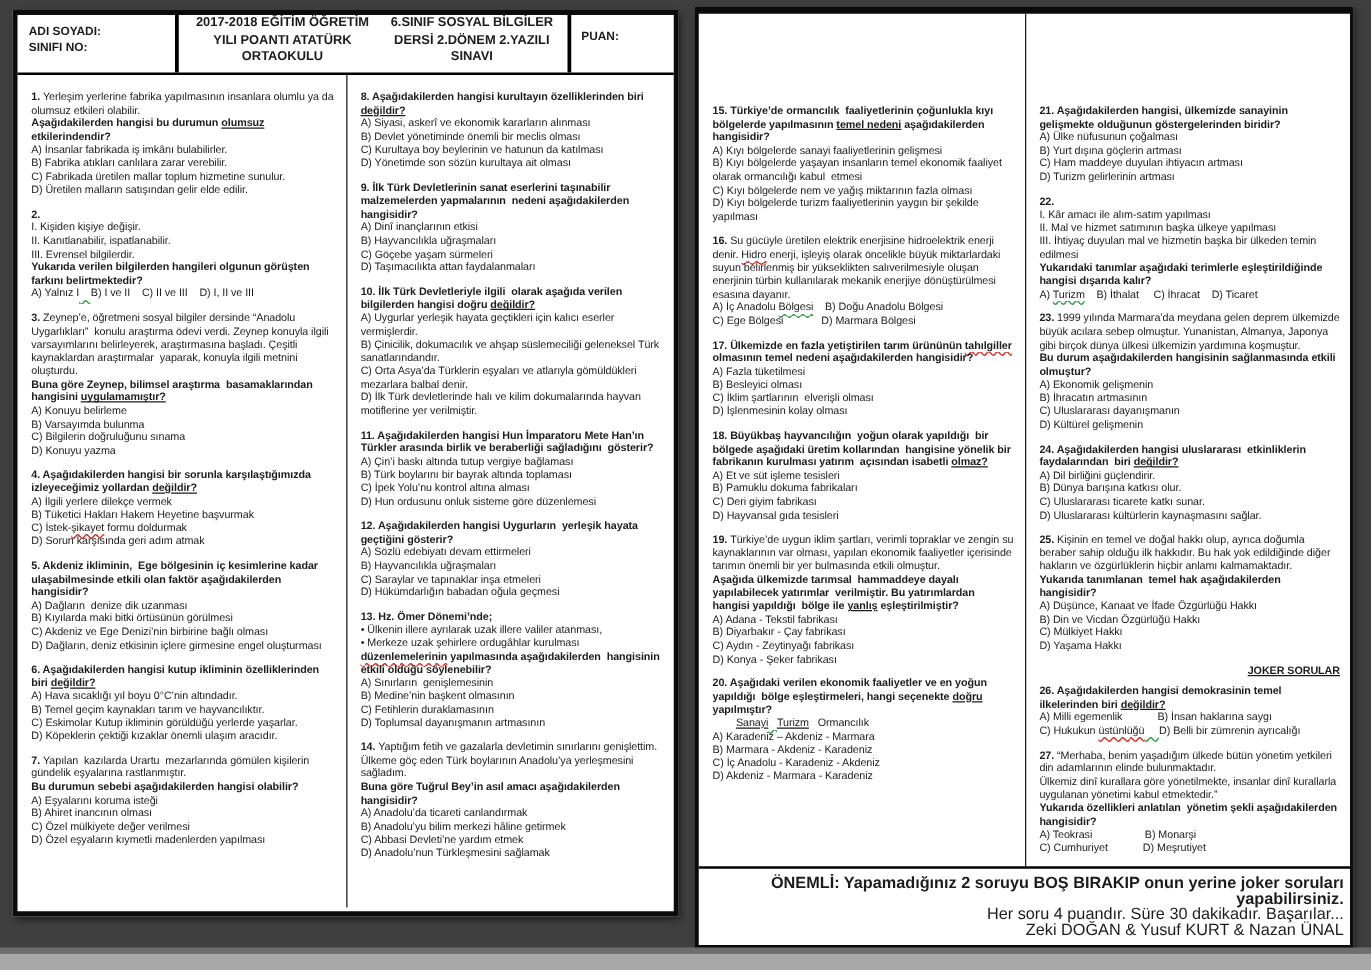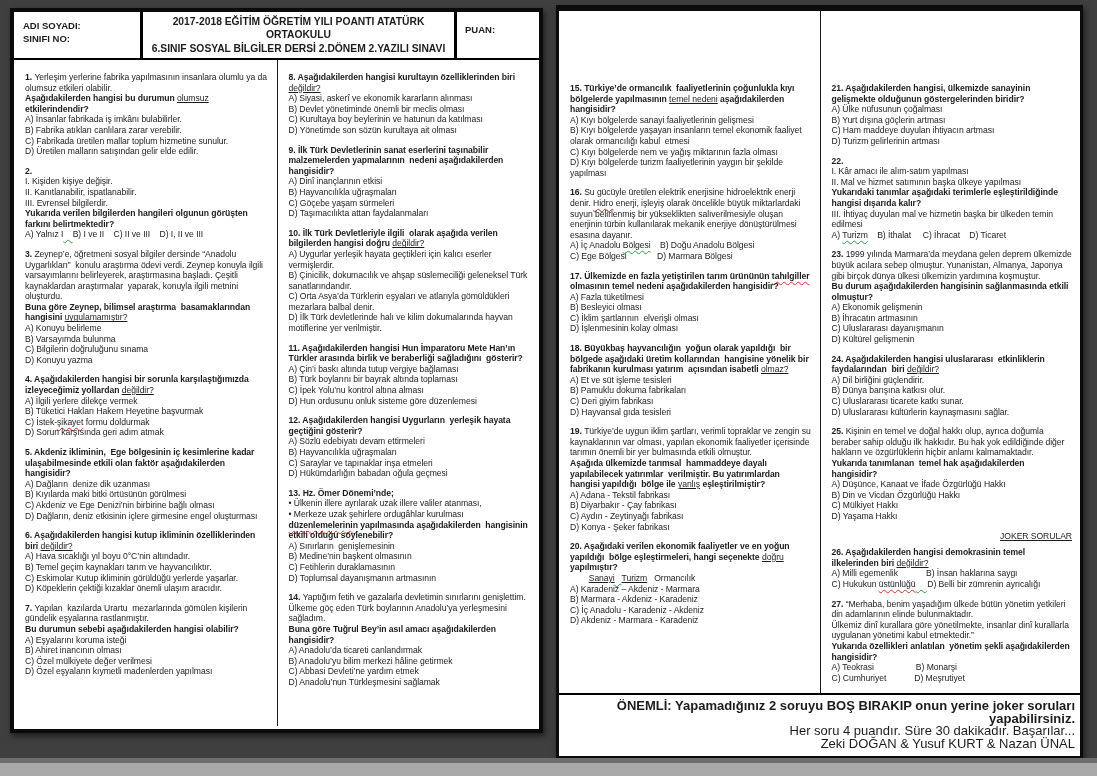--- a/index.html
+++ b/index.html
@@ -11,38 +11,38 @@
   .bottom-strip{position:absolute;left:0;bottom:0;width:100%;height:13px;background:#a8a8a8}
   .bottom-strip2{position:absolute;left:0;bottom:13px;width:100%;height:5px;background:#6e6e6e}
 
   .page{position:absolute;background:#ffffff;color:#1c1c1c;box-sizing:border-box;box-shadow:2px 3px 6px rgba(0,0,0,.55)}
   #page1{left:10px;top:8px;width:533px;height:725px;border:4px solid #0b0b0b}
   #page2{left:556px;top:5px;width:527px;height:758px;border:3px solid #0b0b0b;border-top-width:6px;border-bottom-width:7px;display:flex;flex-direction:column}
 
   
   .exam-header{display:flex;border-bottom:2px solid #000;height:48px;box-sizing:border-box}
   .h-left{width:126px;padding:7px 6px 0 9px;font-weight:bold;font-size:9.5px;line-height:13px;box-sizing:border-box}
-  .h-center{flex:1;border-left:3px solid #000;border-right:3px solid #000;display:flex;flex-direction:column;justify-content:center;text-align:center;font-weight:bold;font-size:10.3px;line-height:13.5px;padding:0 4px}
+  .h-center{flex:1;border-left:3px solid #000;border-right:3px solid #000;display:flex;flex-direction:row;justify-content:center;text-align:center;font-weight:bold;font-size:10.3px;line-height:13.5px;padding:0 4px}
   .h-right{width:82px;padding:12px 4px 0 8px;font-weight:bold;font-size:9.5px;box-sizing:border-box}
 
   .cols{display:flex;flex:1;min-height:0}
   #page1 .cols{height:666px}
   .col{width:50%;box-sizing:border-box;overflow:hidden;padding:12px 8px 4px 11px;font-size:8.6px;line-height:10.6px}
   .col + .col{border-left:1.5px solid #1a1a1a}
   #page2 .col{padding-top:72px}
 
   .question{margin-bottom:9px}
   .line{white-space:pre-wrap;letter-spacing:-0.05px}
   .line.center{text-align:right}
   .joker-head{margin:4px 0 6px 0}
 
   .s-n{font-weight:normal}
   .s-b{font-weight:bold}
   .s-u{text-decoration:underline}
-  .s-bu{font-weight:normal;text-decoration:underline}
+  .s-bu{font-weight:bold;text-decoration:underline}
   .s-rw{text-decoration:underline wavy #d93025 1px;text-underline-offset:2px}
   .s-brw{font-weight:bold;text-decoration:underline wavy #d93025 1px;text-underline-offset:2px}
   .s-gw{text-decoration:underline wavy #2f9e44 1px;text-underline-offset:2px}
 
   .exam-footer{margin-top:auto;border-top:2.5px solid #000;text-align:right;font-size:13px;line-height:12.5px;padding:5px 5px 6px 6px}
   .f1{font-weight:bold}
 </style>
 </head>
 <body>
 
@@ -225,22 +225,22 @@
           <div class="line"><span class="s-b">21. Aşağıdakilerden hangisi, ülkemizde sanayinin gelişmekte olduğunun göstergelerinden biridir?</span></div>
           <div class="line"><span class="s-n">A) Ülke nüfusunun çoğalması</span></div>
           <div class="line"><span class="s-n">B) Yurt dışına göçlerin artması</span></div>
           <div class="line"><span class="s-n">C) Ham maddeye duyulan ihtiyacın artması</span></div>
           <div class="line"><span class="s-n">D) Turizm gelirlerinin artması</span></div>
         </div>
         <div class="question">
           <div class="line"><span class="s-b">22.</span></div>
           <div class="line"><span class="s-n">I. Kâr amacı ile alım-satım yapılması</span></div>
           <div class="line"><span class="s-n">II. Mal ve hizmet satımının başka ülkeye yapılması</span></div>
+          <div class="line"><span class="s-n">III. İhtiyaç duyulan mal ve hizmetin başka bir ülkeden temin edilmesi</span></div>
           <div class="line"><span class="s-b">Yukarıdaki tanımlar aşağıdaki terimlerle eşleştirildiğinde hangisi dışarıda kalır?</span></div>
-          <div class="line"><span class="s-n">III. İhtiyaç duyulan mal ve hizmetin başka bir ülkeden temin edilmesi</span></div>
           <div class="line"><span class="s-n">A) </span><span class="s-gw">Turizm</span><span class="s-n">    B) İthalat     C) İhracat    D) Ticaret</span></div>
         </div>
         <div class="question">
           <div class="line"><span class="s-b">23. </span><span class="s-n">1999 yılında Marmara’da meydana gelen deprem ülkemizde büyük acılara sebep olmuştur. Yunanistan, Almanya, Japonya gibi birçok dünya ülkesi ülkemizin yardımına koşmuştur.</span></div>
           <div class="line"><span class="s-b">Bu durum aşağıdakilerden hangisinin sağlanmasında etkili olmuştur?</span></div>
           <div class="line"><span class="s-n">A) Ekonomik gelişmenin</span></div>
           <div class="line"><span class="s-n">B) İhracatın artmasının</span></div>
           <div class="line"><span class="s-n">C) Uluslararası dayanışmanın</span></div>
           <div class="line"><span class="s-n">D) Kültürel gelişmenin</span></div>
         </div>

